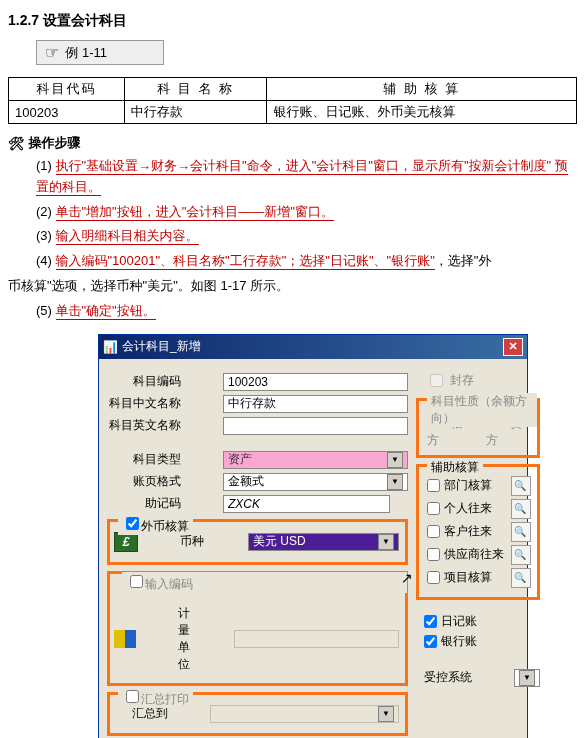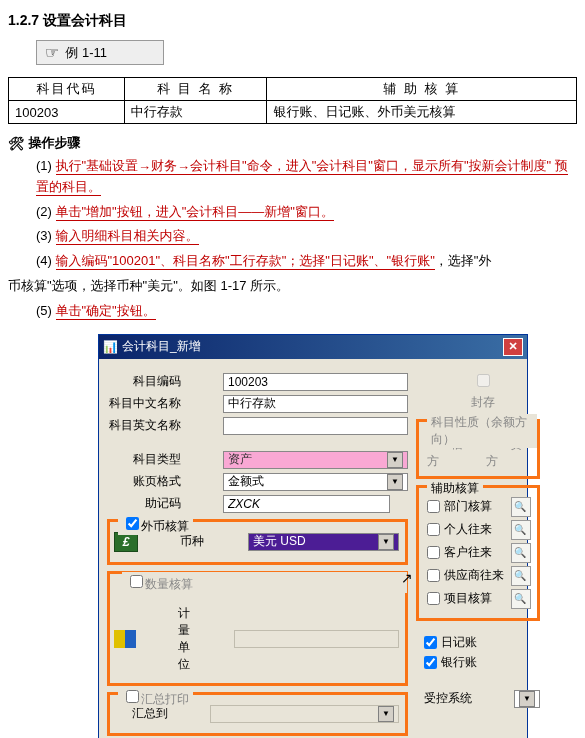--- a/index.html
+++ b/index.html
@@ -31,21 +31,21 @@
   .finput.blue-drop { background: #4c1d95; color: #fff; display:flex; align-items:center; justify-content:space-between; }
   .dd-arrow { width:14px; height:14px; background:#d4d0c8; border:1px solid #808080; display:inline-flex; align-items:center; justify-content:center; font-size:8px; color:#000;}
   .group { border: 3px solid #f97316; margin: 6px 0; padding: 6px 6px 6px 8px; position: relative; }
   .group.disabled { color: #888; }
   .group-title { position: absolute; top: -8px; left: 8px; background: #e8e4d8; padding: 0 4px; font-size: 12px; }
   .group-title .cb { margin-right: 2px; }
   .chk-row { display:flex; align-items:center; margin: 3px 0; }
   .chk-row input { margin: 0 4px 0 0; }
   .chk-row .mag { margin-left:auto; width:18px; height:18px; border:1px solid #999; background:#f4f4f0; display:flex;align-items:center;justify-content:center; font-size:10px; color:#666;}
   .radio-row { display:flex; gap: 14px; margin-top:4px; }
-  .sealed { color: #888; display:flex; align-items:center; gap:4px; margin: 2px 0 8px 10px; flex-direction: column;}
+  .sealed { color: #888; display:flex; align-items:center; gap:4px; margin: 2px 0 8px 10px;}
   .btn-row { padding: 8px; text-align: right; border-top: 1px solid #c0bcae; background:#e8e4d8;}
   .winbtn { display:inline-block; min-width: 60px; padding: 12px 14px; background:#e8e4d8; border:1px solid #404040; border-top-color:#fff; border-left-color:#fff; font-size:12px; margin-left:12px; text-align:center;}
   .icon-currency { width:22px; height:18px; background:#2a6e2a; color:#fff; display:inline-flex;align-items:center;justify-content:center;font-style:italic;font-weight:bold;font-size:12px;margin-right:4px;border:1px solid #1a4a1a;}
   .icon-qty { width:22px; height:18px; display:inline-flex; margin-right:4px;}
   .icon-qty .a{width:11px;background:#e0c000;} .icon-qty .b{width:11px;background:#2060c0;}
   .cursor { position:relative; }
   .cursor::after { content:"↖"; position:absolute; right:-6px; top:-2px; font-size:14px; color:#000; transform: scaleX(-1);}
 </style>
 </head>
 <body>
@@ -146,21 +146,21 @@
           <span class="icon-currency">£</span>
           <div class="flabel" style="width:auto;margin-right:6px;">币种</div>
           <div class="finput blue-drop">
                 <span>美元  USD</span>
                 <span class="dd-arrow">▼</span>
               </div>
         </div>
       </div>
 
       <div class="group disabled" style="padding-left:4px;">
-        <div class="group-title cursor"><input type="checkbox" class="cb" style=""><span>数量核算</span></div>
+        <div class="group-title cursor"><input type="checkbox" class="cb" style=""><span>输入编码</span></div>
         <div class="frow">
           <span class="icon-qty">
                 <span class="a"></span>
                 <span class="b"></span>
               </span>
           <div class="flabel" style="width:auto;margin-right:6px;">计量单位</div>
           <input class="finput" style="background: rgb(232, 228, 216); border-color: rgb(192, 188, 174);" disabled="">
         </div>
       </div>
 

